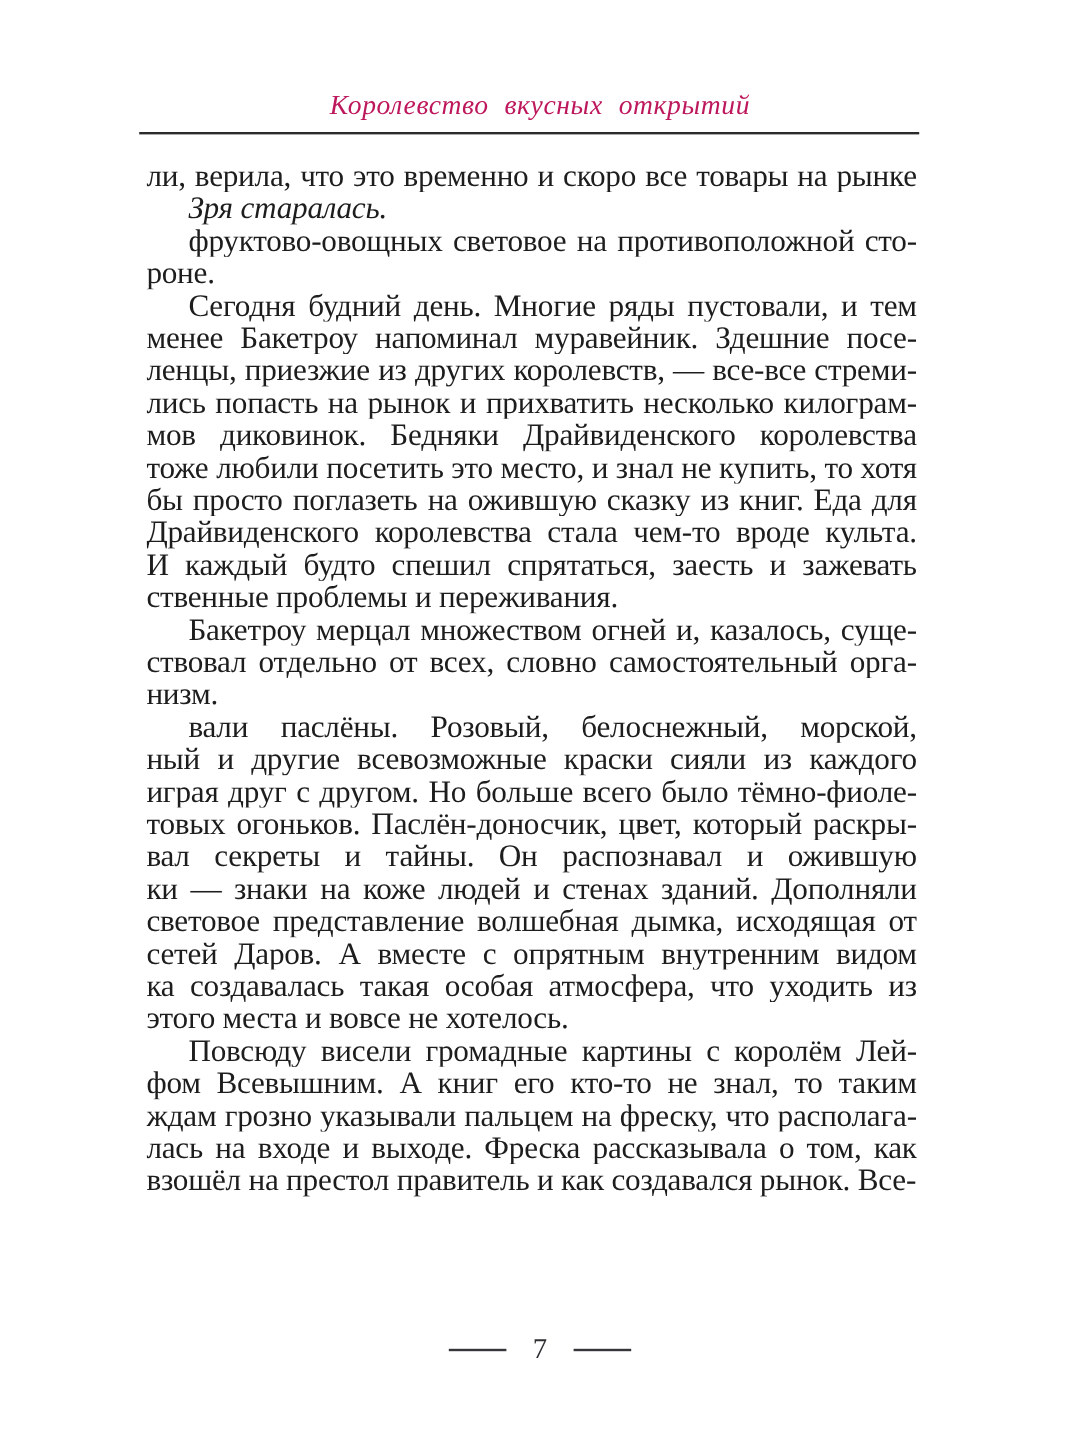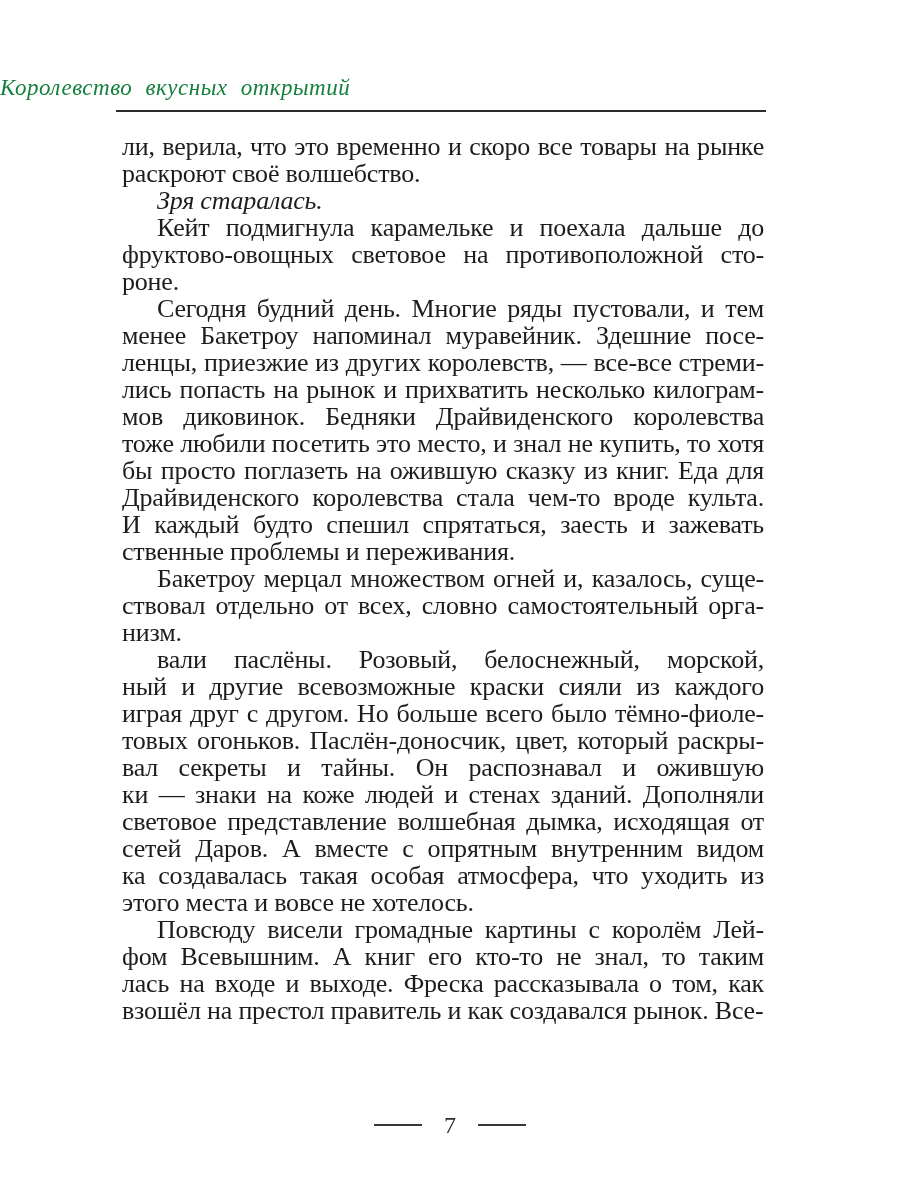--- a/index.html
+++ b/index.html
@@ -15,25 +15,25 @@
     overflow: hidden;
     font-family: "Liberation Serif", "DejaVu Serif", serif;
     color: #1d1d1d;
   }
   
   .header-title {
     position: absolute;
     top: 74px;
     left: 0;
     right: 0;
-    text-align: left;
+    text-align: center;
     font-style: italic;
     font-size: 23px;
     line-height: 28px;
-    color: #15803d;
+    color: #be185d;
     word-spacing: 7px;
     letter-spacing: 0.5px;
   }
   .header-rule {
     position: absolute;
     top: 110px;
     left: 116px;
     width: 650px;
     height: 2px;
     background: #2b2b2b;
@@ -93,27 +93,25 @@
 
 <div class="page">
 
   <div class="header-title">Королевство вкусных открытий</div>
 
   <div class="header-rule"></div>
 
   <div class="body-text" id="body-text">
       <div class="para">
         <div class="line">ли, верила, что это временно и скоро все товары на рынке</div>
-        <div class="line last">раскроют своё волшебство.</div>
       </div>
       <div class="para indent italic">
         <div class="line last">Зря старалась.</div>
       </div>
       <div class="para indent">
-        <div class="line">Кейт подмигнула карамельке и поехала дальше до</div>
         <div class="line">фруктово-овощных световое на противоположной сто-</div>
         <div class="line last">роне.</div>
       </div>
       <div class="para indent">
         <div class="line">Сегодня будний день. Многие ряды пустовали, и тем не</div>
         <div class="line">менее Бакетроу напоминал муравейник. Здешние посе-</div>
         <div class="line">ленцы, приезжие из других королевств, — все-все стреми-</div>
         <div class="line">лись попасть на рынок и прихватить несколько килограм-</div>
         <div class="line">мов диковинок. Бедняки Драйвиденского королевства</div>
         <div class="line">тоже любили посетить это место, и знал не купить, то хотя</div>
@@ -135,20 +133,21 @@
         <div class="line">вал секреты и тайны. Он распознавал и ожившую татуиров-</div>
         <div class="line">ки — знаки на коже людей и стенах зданий. Дополняли</div>
         <div class="line">световое представление волшебная дымка, исходящая от</div>
         <div class="line">сетей Даров. А вместе с опрятным внутренним видом рын-</div>
         <div class="line">ка создавалась такая особая атмосфера, что уходить из</div>
         <div class="line last">этого места и вовсе не хотелось.</div>
       </div>
       <div class="para indent">
         <div class="line">Повсюду висели громадные картины с королём Лей-</div>
         <div class="line">фом Всевышним. А книг его кто-то не знал, то таким неве-</div>
+        <div class="line">ждам грозно указывали пальцем на фреску, что располага-</div>
         <div class="line">лась на входе и выходе. Фреска рассказывала о том, как</div>
         <div class="line last">взошёл на престол правитель и как создавался рынок. Все-</div>
       </div>
     </div>
 
   <div class="footer">
     <span class="dash"></span>
     <span class="page-number">7</span>
     <span class="dash"></span>
   </div>

